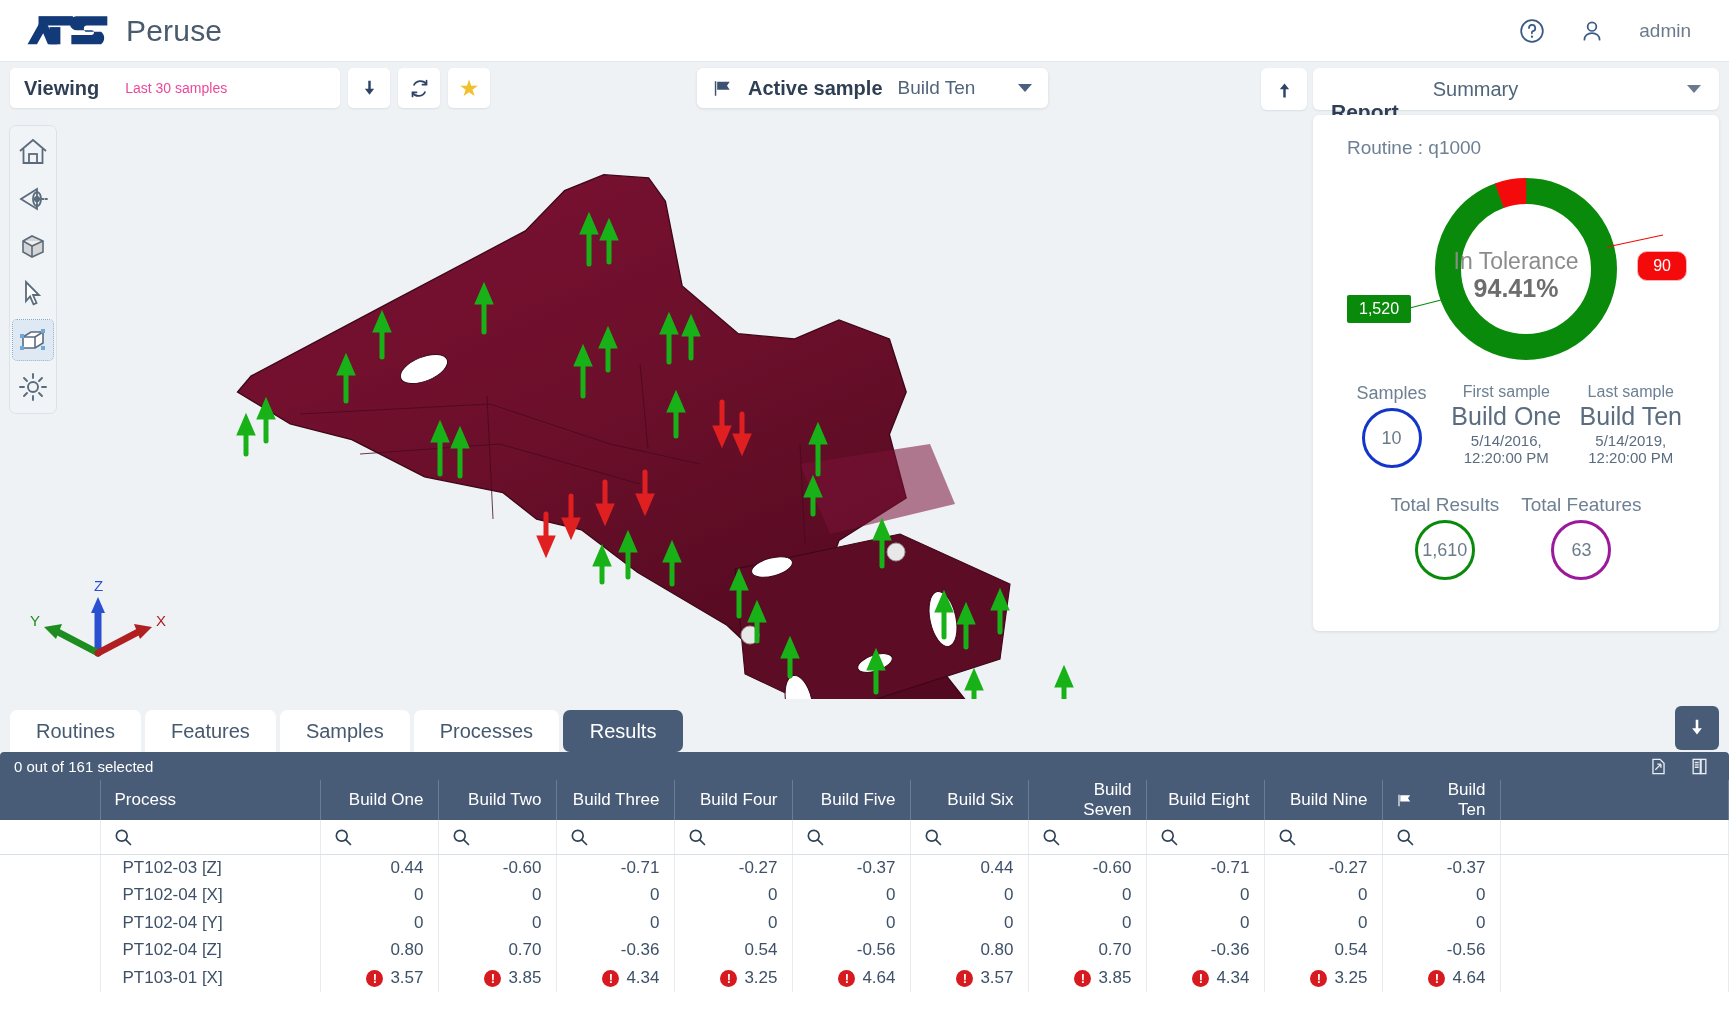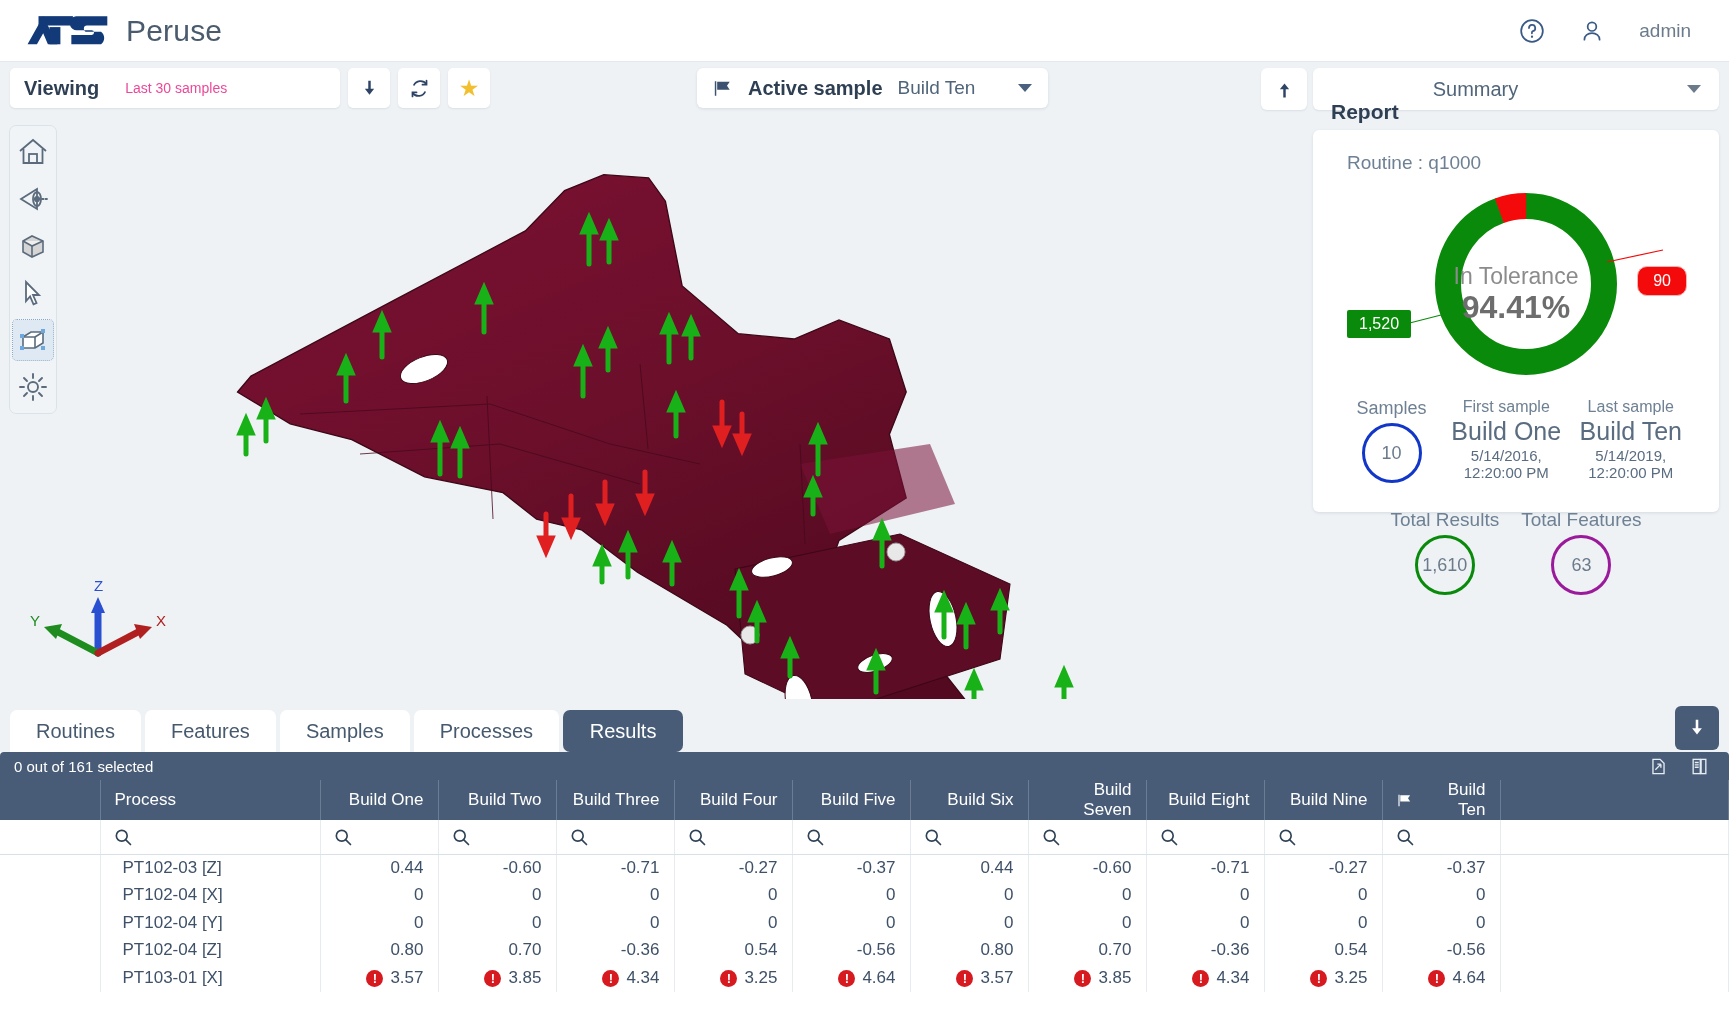--- a/index.html
+++ b/index.html
@@ -108,33 +108,33 @@
   }
   .vtool.sel { background: #dfe9f3; outline: 1px dotted #8aa8c8; }
   .vtool svg { width: 32px; height: 32px; }
 
   .axis-widget { position: absolute; left: 26px; bottom: 28px; width: 150px; height: 100px; }
 
   .model-svg { position: absolute; left: 0; top: 0; width: 1297px; height: 585px; }
 
   
   .report-panel {
-    position: absolute; left: 1313px; top: 16px; right: 10px;
-    height: 382px; background: #fff; border-radius: 6px;
+    position: absolute; left: 1313px; top: 1px; right: 10px;
+    height: 516px; background: #fff; border-radius: 6px;
     box-shadow: 0 1px 3px rgba(40,60,80,.12);
     padding: 22px 20px 12px 20px;
   }
   .routine-line { font-size: 19px; color: #6e8093; margin-left: 14px; }
   .donut-wrap { position: relative; height: 210px; margin-top: 4px; }
   .donut-center {
     position: absolute; left: 0; right: 0; top: 86px; text-align: center;
     pointer-events: none;
   }
   .dc-label { font-size: 23px; color: #8b8b8b; line-height: 1.08; }
-  .dc-value { font-size: 32px; color: #6d6d6d; font-weight: bold; line-height: 1.18; }
+  .dc-value { font-size: 25px; color: #6d6d6d; font-weight: bold; line-height: 1.18; }
   .badge-green {
     position: absolute; left: 14px; top: 132px; background: #0a8a0a; color: #fff;
     font-size: 16px; padding: 5px 12px; border-radius: 2px;
   }
   .badge-red {
     position: absolute; right: 12px; top: 88px; background: #f40a0a; color: #fff;
     font-size: 16px; padding: 5px 15px; border-radius: 10px;
     border: 1px solid #f9b3b3;
   }
 

